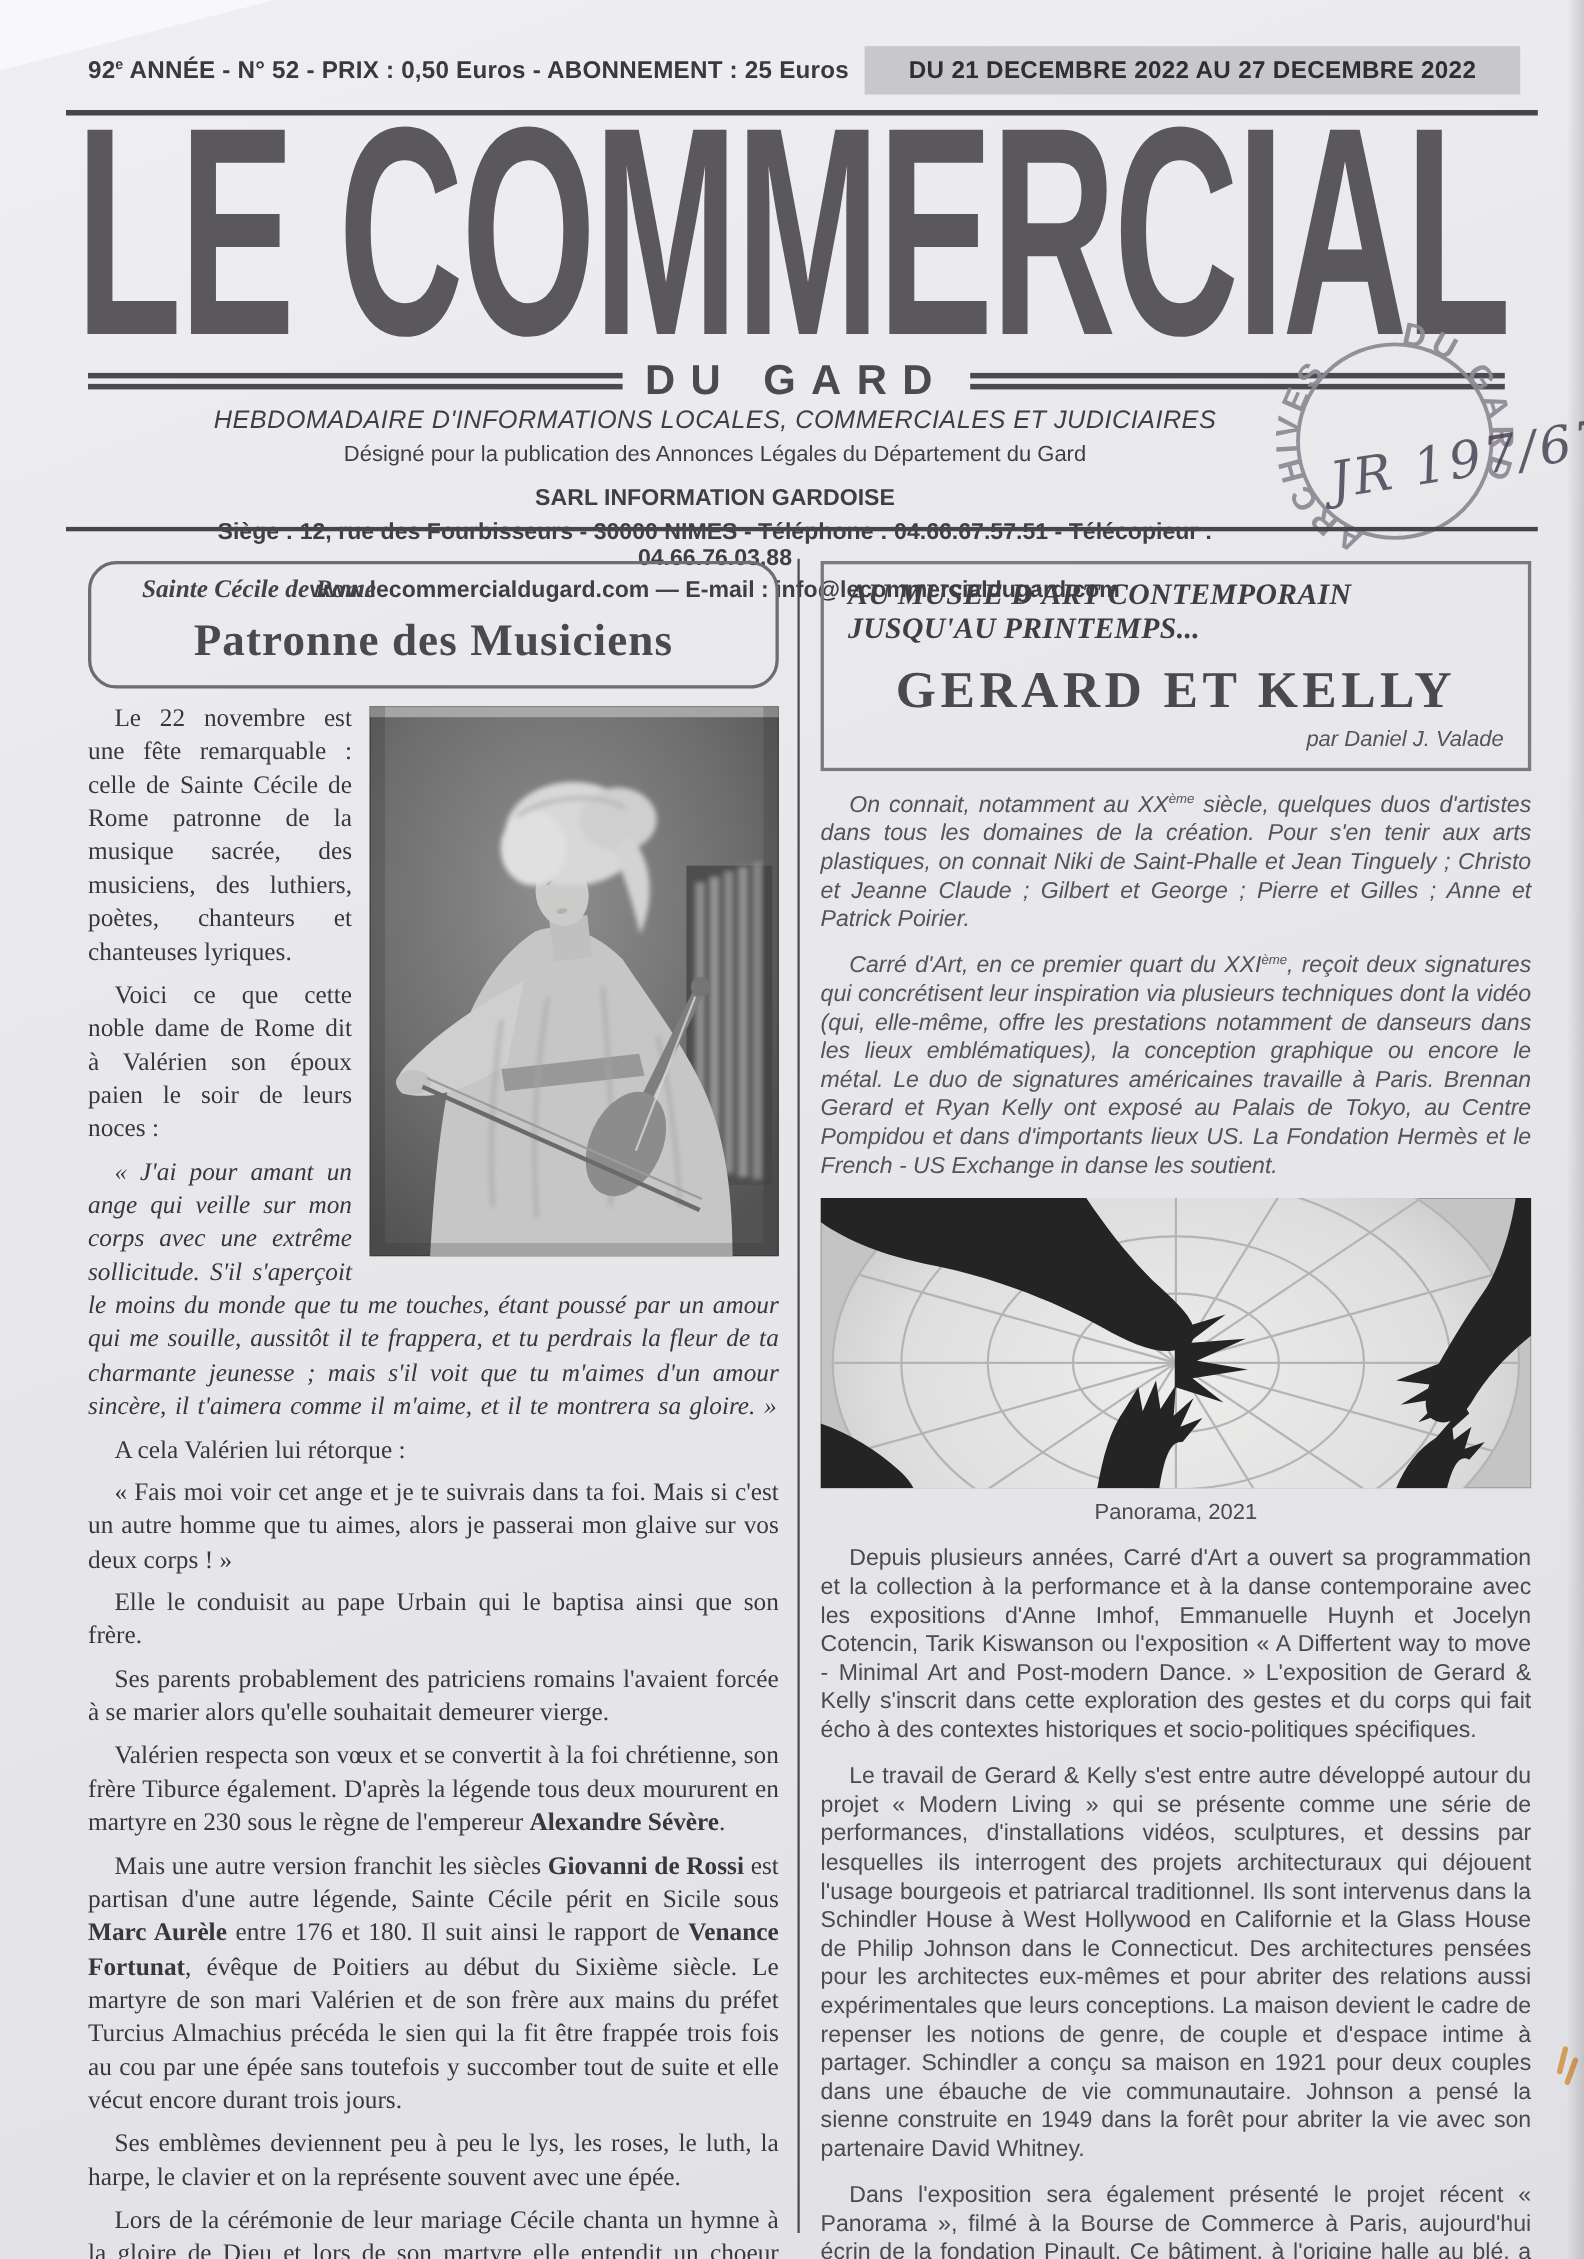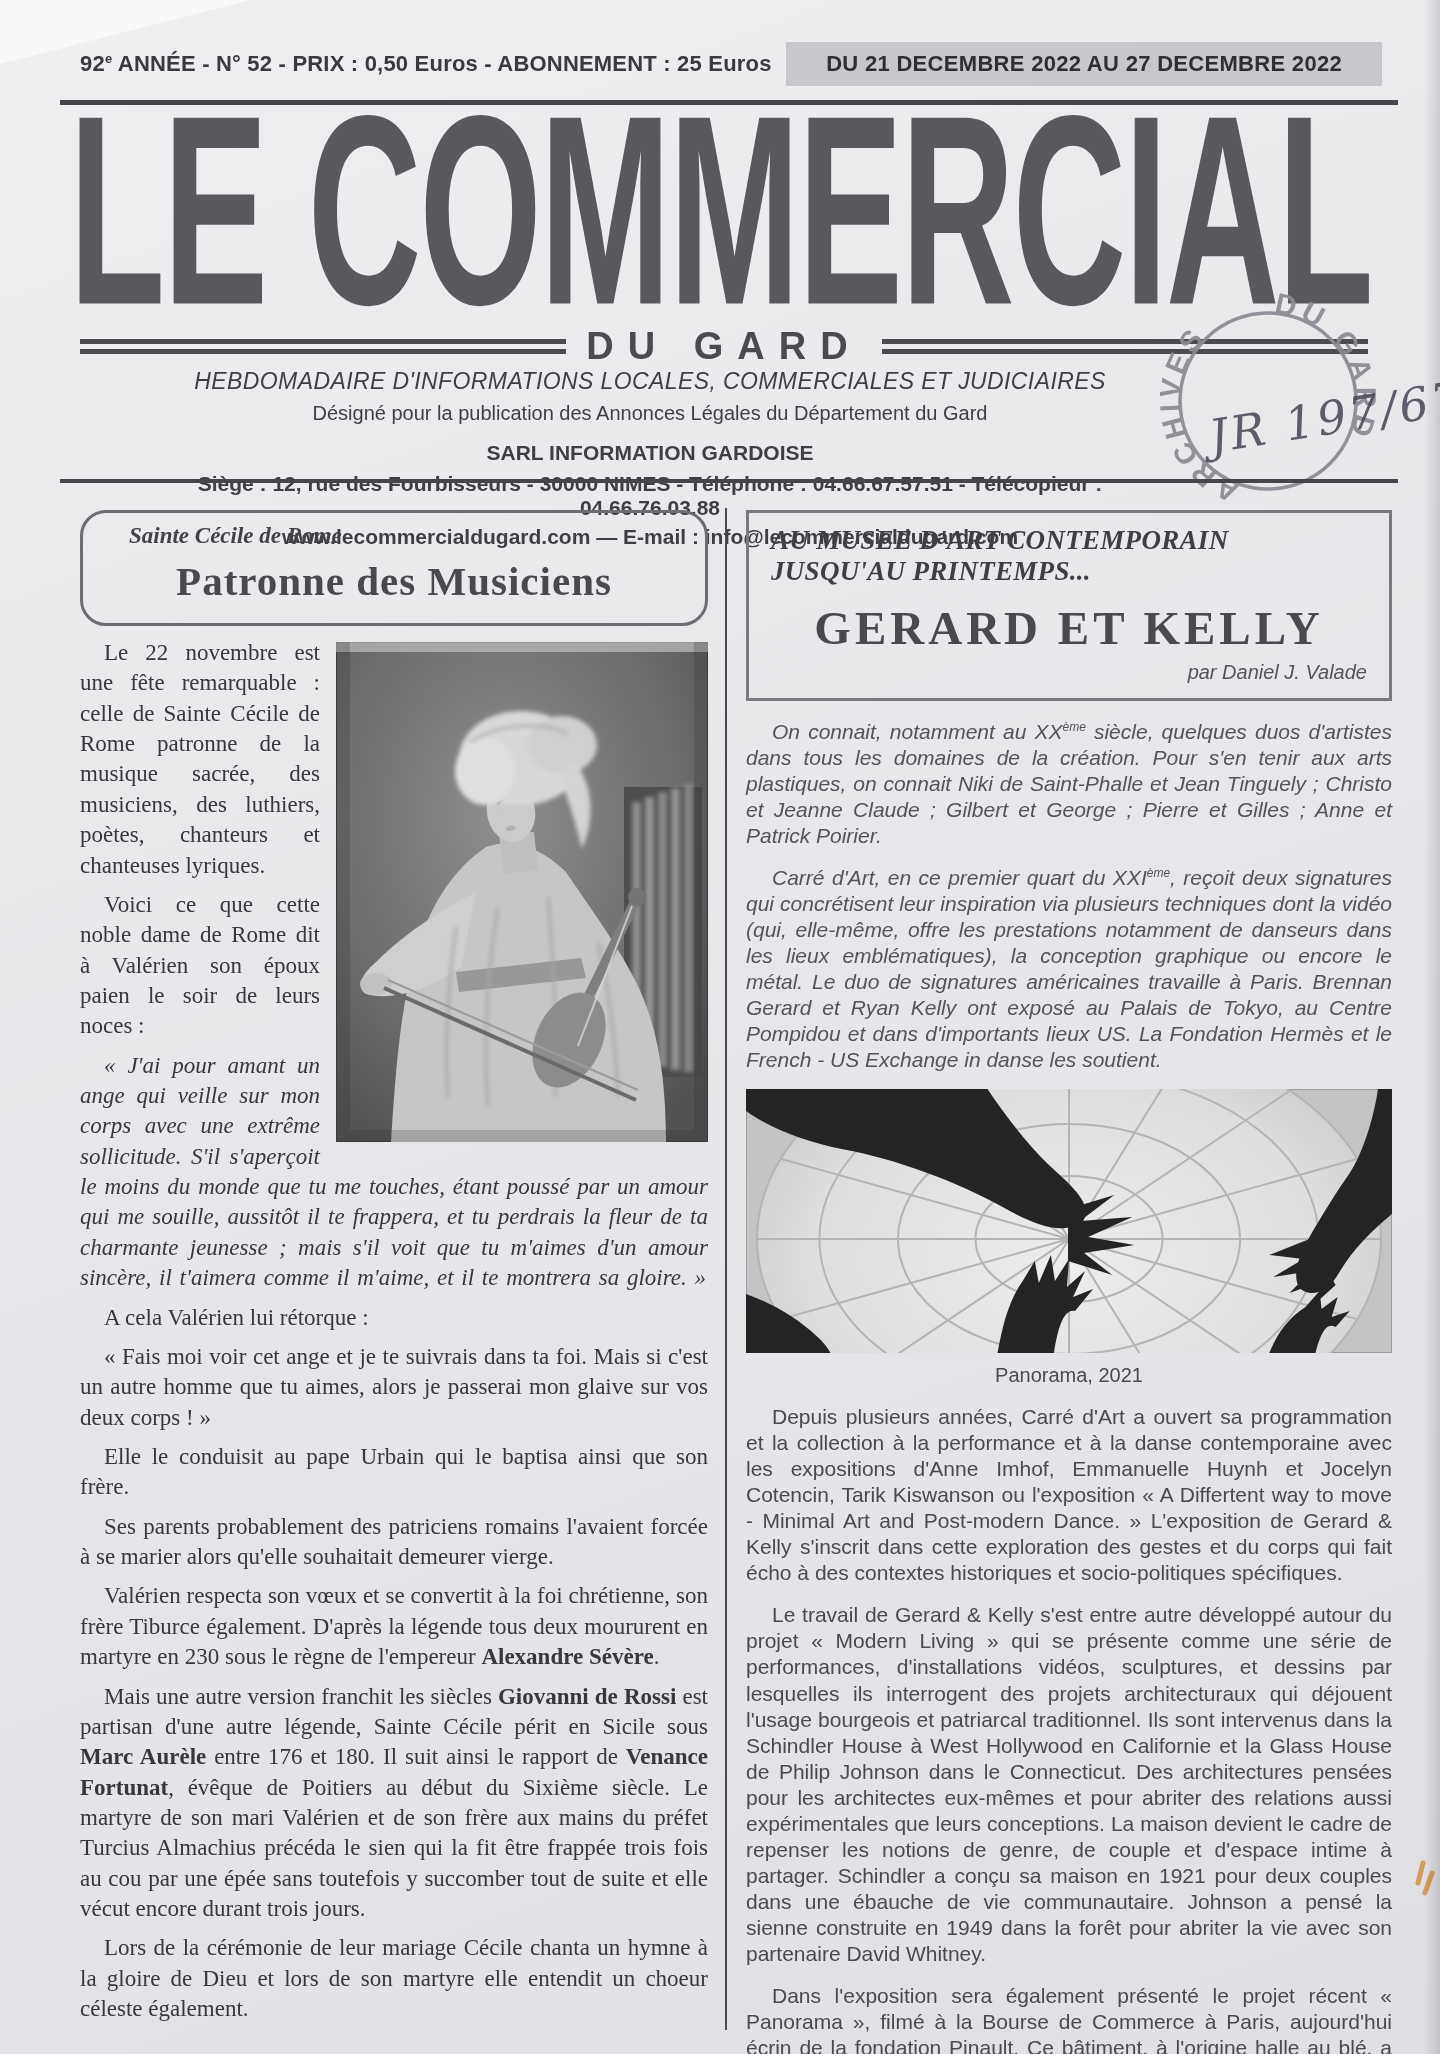--- a/index.html
+++ b/index.html
@@ -195,20 +195,21 @@
         </svg>
         <p>Le 22 novembre est une fête remarquable : celle de Sainte Cécile de Rome patronne de la musique sacrée, des musiciens, des luthiers, poètes, chanteurs et chanteuses lyriques.</p>
         <p>Voici ce que cette noble dame de Rome dit à Valérien son époux paien le soir de leurs noces :</p>
         <p class="quote">« J'ai pour amant un ange qui veille sur mon corps avec une extrême sollicitude. S'il s'aperçoit le moins du monde que tu me touches, étant poussé par un amour qui me souille, aussitôt il te frappera, et tu perdrais la fleur de ta charmante jeunesse ; mais s'il voit que tu m'aimes d'un amour sincère, il t'aimera comme il m'aime, et il te montrera sa gloire. »</p>
         <p>A cela Valérien lui rétorque :</p>
         <p>« Fais moi voir cet ange et je te suivrais dans ta foi. Mais si c'est un autre homme que tu aimes, alors je passerai mon glaive sur vos deux corps ! »</p>
         <p>Elle le conduisit au pape Urbain qui le baptisa ainsi que son frère.</p>
         <p>Ses parents probablement des patriciens romains l'avaient forcée à se marier alors qu'elle souhaitait demeurer vierge.</p>
         <p><span>Valérien respecta son vœux et se convertit à la foi chrétienne, son frère Tiburce également. D'après la légende tous deux moururent en martyre en 230 sous le règne de l'empereur </span><b>Alexandre Sévère</b><span>.</span></p>
         <p><span>Mais une autre version franchit les siècles </span><b>Giovanni de Rossi</b><span> est partisan d'une autre légende, Sainte Cécile périt en Sicile sous </span><b>Marc Aurèle</b><span> entre 176 et 180. Il suit ainsi le rapport de </span><b>Venance Fortunat</b><span>, évêque de Poitiers au début du Sixième siècle. Le martyre de son mari Valérien et de son frère aux mains du préfet Turcius Almachius précéda le sien qui la fit être frappée trois fois au cou par une épée sans toutefois y succomber tout de suite et elle vécut encore durant trois jours.</span></p>
+        <p>Ses emblèmes deviennent peu à peu le lys, les roses, le luth, la harpe, le clavier et on la représente souvent avec une épée.</p>
         <p>Lors de la cérémonie de leur mariage Cécile chanta un hymne à la gloire de Dieu et lors de son martyre elle entendit un choeur céleste également.</p>
 
       </div>
     </section>
 
     <div class="col-divider"></div>
 
     <section class="col-right">
       <div class="rbox">
         <div class="kicker-right">AU MUSEE D'ART CONTEMPORAIN JUSQU'AU PRINTEMPS...</div>

